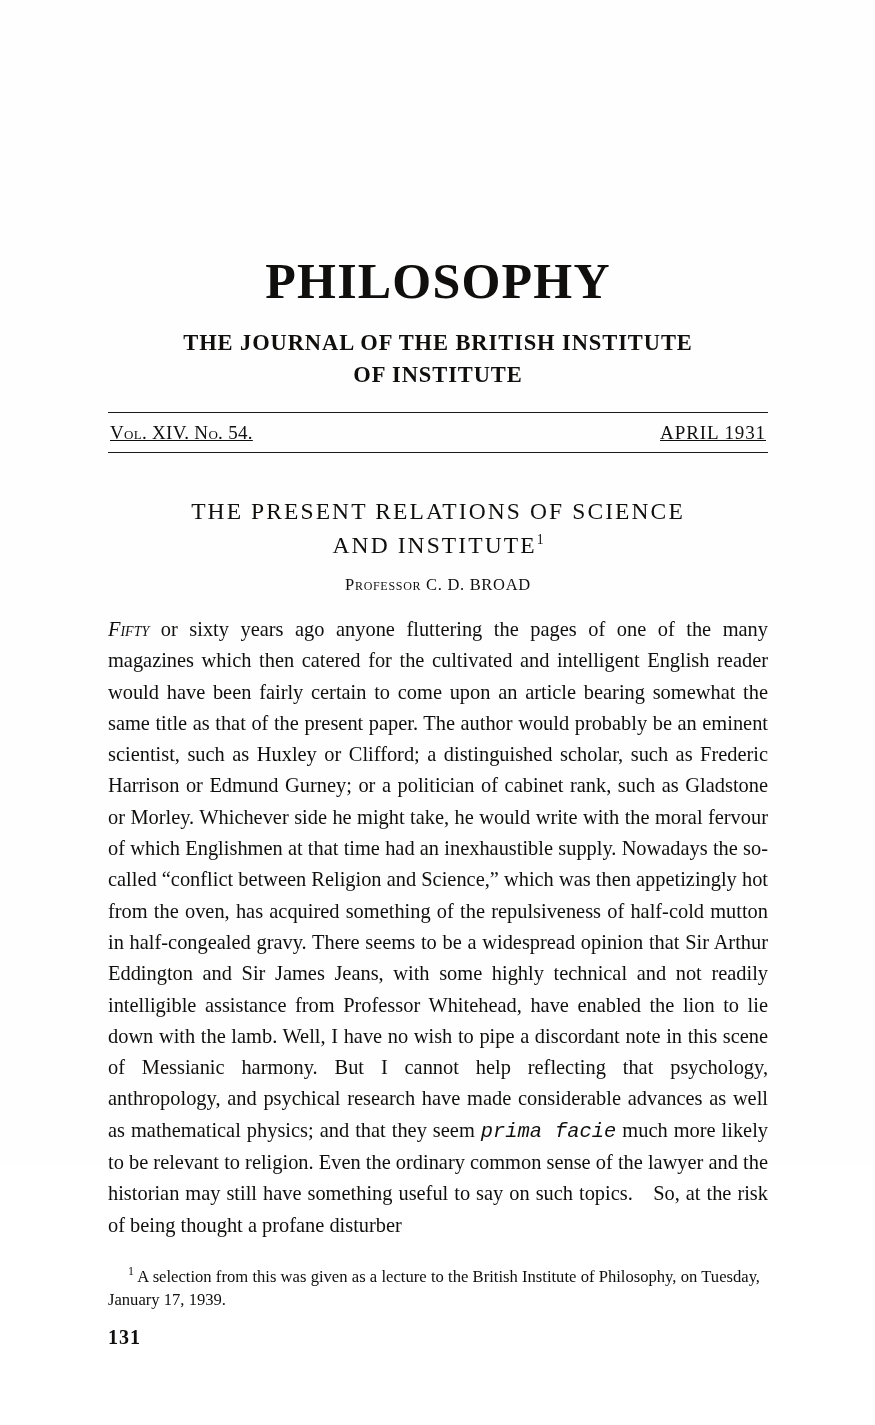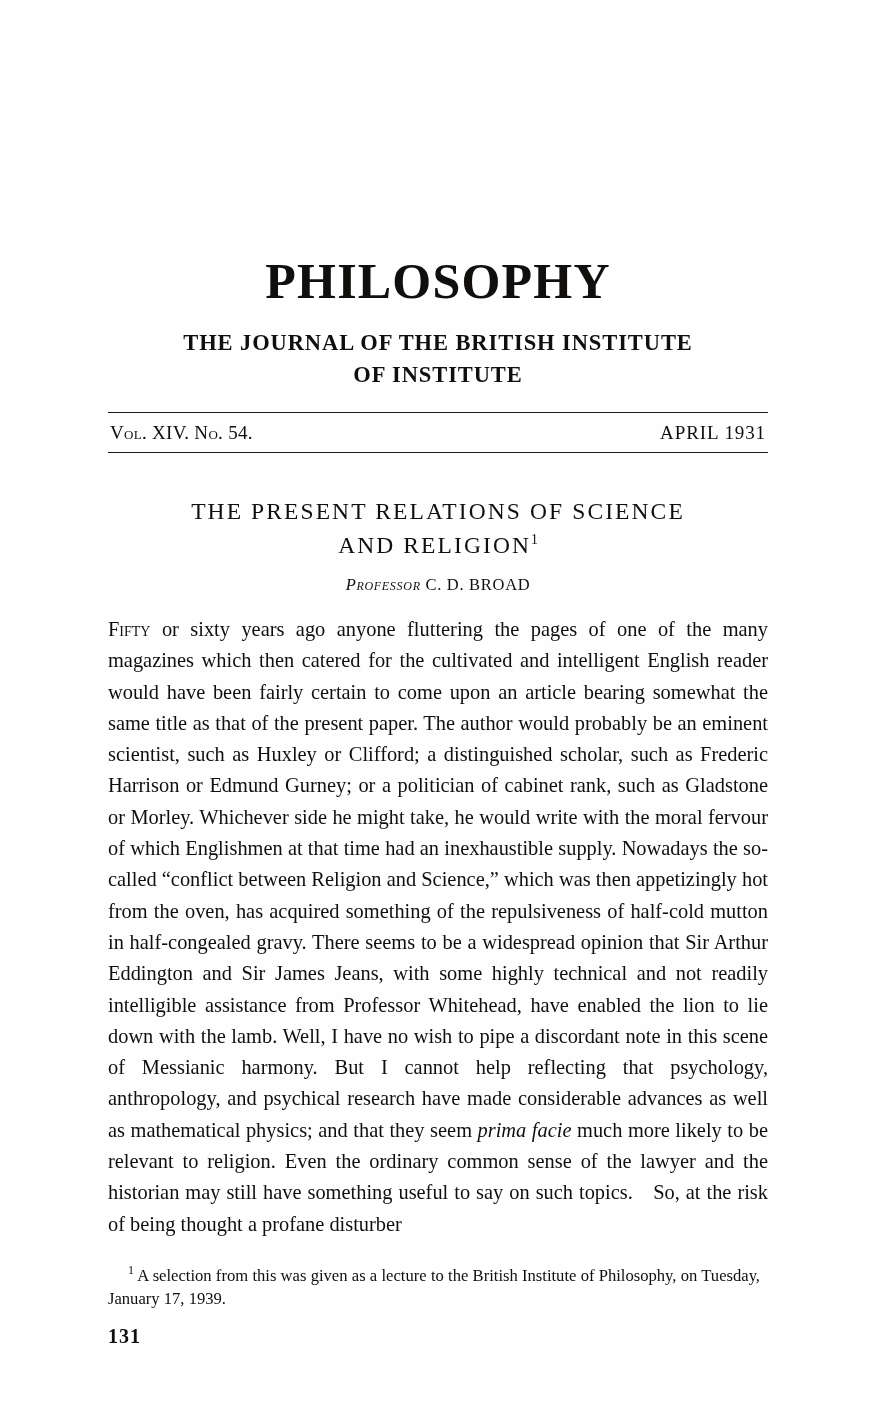--- a/index.html
+++ b/index.html
@@ -59,20 +59,21 @@
   
   .issue-band {
     position: relative;
     margin-top: 21px;
     border-top: 1.4px solid #1a1a1a;
     border-bottom: 1.4px solid #1a1a1a;
     padding: 9px 2px 8px 2px;
     display: flex;
     justify-content: space-between;
     align-items: center;
+    text-decoration: underline;
   }
   .issue-volume {
     font-size: 19px;
     font-variant: small-caps;
     letter-spacing: 0.3px;
   }
   .issue-date {
     font-size: 19px;
     letter-spacing: 0.9px;
   }
@@ -95,37 +96,38 @@
     letter-spacing: 0;
   }
   .byline {
     margin: 12px 0 0 0;
     text-align: center;
     font-size: 16.5px;
     letter-spacing: 0.7px;
   }
   .byline .small-caps {
     font-variant: small-caps;
-    font-style: italic;
   }
 
   
   .body-text {
     margin: 19px 0 0 0;
     font-size: 20.4px;
     line-height: 1.534;
     text-align: justify;
     text-justify: inter-word;
     hyphens: manual;
   }
   .body-text .lead {
     font-variant: small-caps;
+    font-style: italic;
   }
   .body-text em {
     font-style: italic;
+    font-family: Liberation Mono, monospace;
   }
 
   
   .footnote {
     margin: 22px 8px 0 0;
     font-size: 16.6px;
     line-height: 1.42;
     text-align: justify;
     text-indent: 20px;
   }
@@ -157,21 +159,21 @@
       </div>
     </header>
 
     <div class="issue-band">
       <span class="issue-volume">Vol. XIV. No. 54.</span>
       <span class="issue-date">APRIL 1931</span>
     </div>
 
     <h2 class="article-title">
       <span class="title-line">THE PRESENT RELATIONS OF SCIENCE</span>
-      <span class="title-line"><span>AND RELIGION</span><sup>1</sup></span>
+      <span class="title-line"><span>AND INSTITUTE</span><sup>1</sup></span>
     </h2>
 
     <p class="byline"><span class="small-caps">Professor</span> <span>C. D. BROAD</span></p>
 
     <p class="body-text"><span class="lead">Fifty</span><span> or sixty years ago anyone fluttering the pages of one of the many magazines which then catered for the cultivated and intelligent English reader would have been fairly certain to come upon an article bearing somewhat the same title as that of the present paper. The author would probably be an eminent scientist, such as Huxley or Clifford; a distinguished scholar, such as Frederic Harrison or Edmund Gurney; or a politician of cabinet rank, such as Gladstone or Morley. Whichever side he might take, he would write with the moral fervour of which Englishmen at that time had an inexhaustible supply. Nowadays the so-called “conflict between Religion and Science,” which was then appetizingly hot from the oven, has acquired something of the repulsiveness of half-cold mutton in half-congealed gravy. There seems to be a widespread opinion that Sir Arthur Eddington and Sir James Jeans, with some highly technical and not readily intelligible assistance from Professor Whitehead, have enabled the lion to lie down with the lamb. Well, I have no wish to pipe a discordant note in this scene of Messianic harmony. But I cannot help reflecting that psychology, anthropology, and psychical research have made considerable advances as well as mathematical physics; and that they seem </span><em>prima facie</em><span> much more likely to be relevant to religion. Even the ordinary common sense of the lawyer and the historian may still have something useful to say on such topics. So, at the risk of being thought a profane disturber</span></p>
 
     <p class="footnote"><sup>1</sup><span> A selection from this was given as a lecture to the British Institute of Philosophy, on Tuesday, January 17, 1939.</span></p>
 
     <div class="folio">131</div>
 

